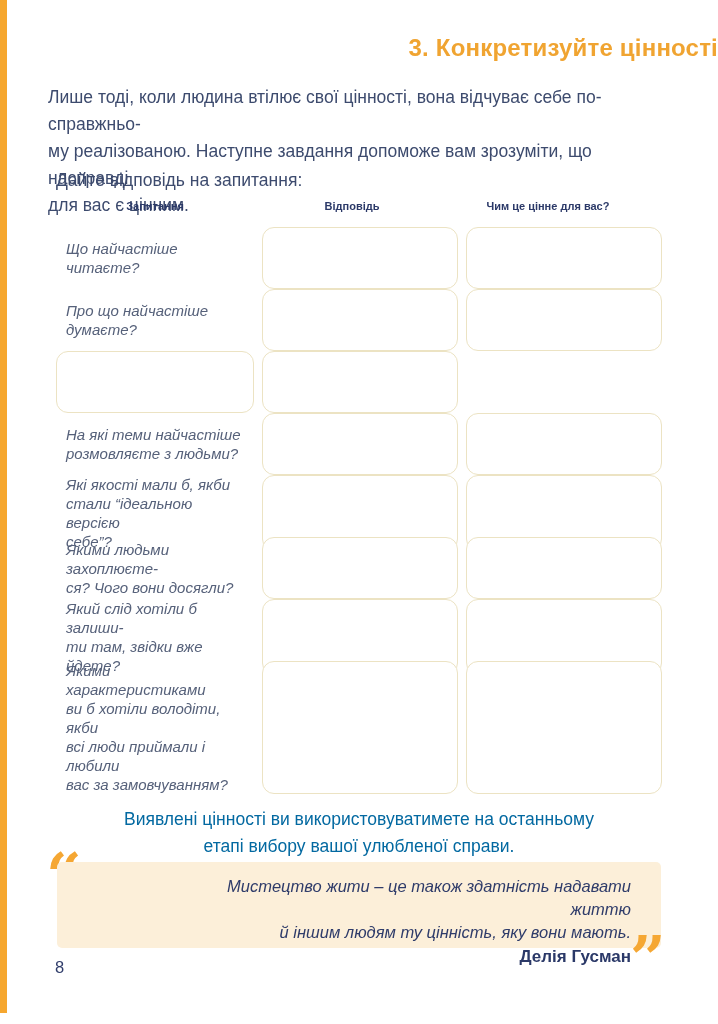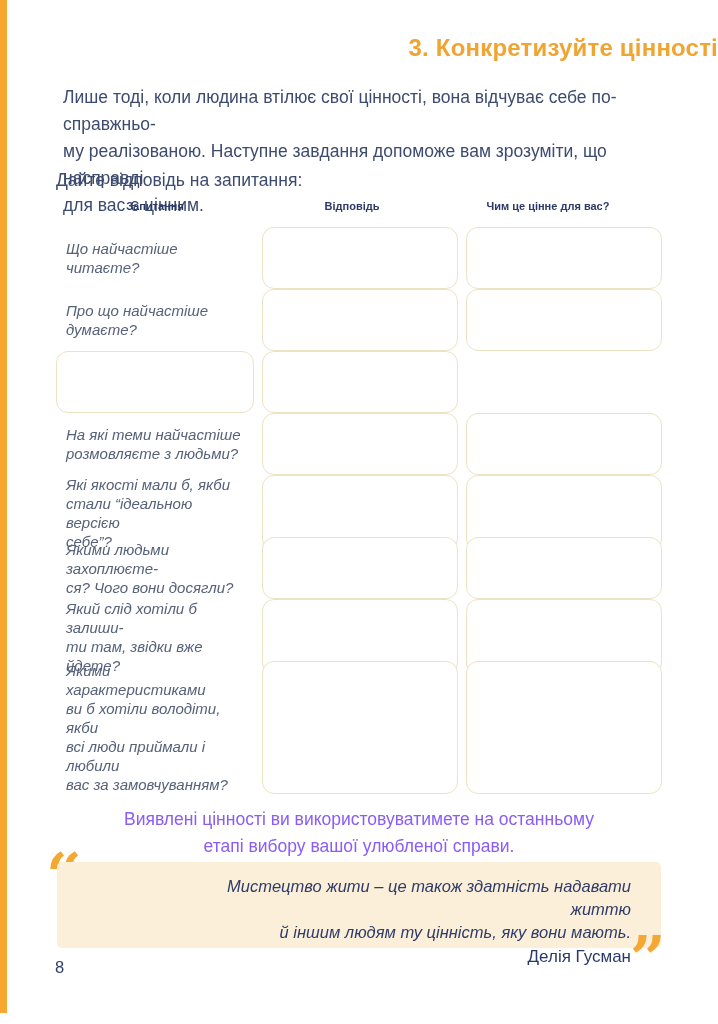--- a/index.html
+++ b/index.html
@@ -6,47 +6,47 @@
   html,body { background:#ffffff; }
   body {
     width:718px; height:1024px; position:relative; overflow:hidden;
     font-family:"Liberation Sans", sans-serif; color:#3d4b6e;
   }
   .stripe { position:absolute; left:0; top:0; width:7px; height:1013px; background:#f6a72f; }
   .title {
     position:absolute; left:0; right:0; top:34px; text-align:right;
     font-size:24px; font-weight:bold; color:#f0a431; letter-spacing:.2px;
   }
-  .intro { position:absolute; left:63px; top:84px; width:614px; font-size:17.5px; line-height:27px; color:#3d4b6e; }
+  .intro { position:absolute; left:48px; top:84px; width:614px; font-size:17.5px; line-height:27px; color:#3d4b6e; }
   .intro span { display:block; }
   .prompt { position:absolute; left:56px; top:170px; font-size:17.5px; color:#3d4b6e; }
 
   .thead {
     position:absolute; left:56px; top:200px; width:606px;
     display:grid; grid-template-columns:198px 196px 196px; column-gap:0;
     font-size:11px; font-weight:bold; color:#2b3968; text-align:center;
   }
   .trows {
     position:absolute; left:56px; top:227px; width:606px;
     display:flex; flex-direction:column; row-gap:0;
   }
   .trow { display:grid; grid-template-columns:198px 196px 196px; column-gap:8px; height:62px; }
   .qcell {
     display:flex; align-items:center; padding-left:10px; padding-right:6px;
     font-style:italic; font-size:15px; line-height:19px; color:#56617a;
     white-space:pre-line; overflow:visible;
   }
   .abox { background:#ffffff; border:1.5px solid #ece3c3; border-radius:12px; }
 
-  .closing { position:absolute; left:0; right:0; top:806px; text-align:center; font-size:17.5px; line-height:27px; color:#8b5cf6; }
+  .closing { position:absolute; left:0; right:0; top:806px; text-align:center; font-size:17.5px; line-height:27px; color:#0369a1; }
   .closing span { display:block; }
 
   .quote-box { position:absolute; left:57px; top:862px; width:604px; height:86px; background:#fcefd9; border-radius:5px; }
   .quote-text { position:absolute; right:30px; top:13px; left:120px; text-align:right; font-style:italic; font-size:16.5px; line-height:23px; color:#2f3c6a; }
-  .quote-author { font-style:normal; font-weight:normal; font-size:17px; margin-top:1px; color:#2b3968; }
+  .quote-author { font-style:normal; font-weight:bold; font-size:17px; margin-top:1px; color:#2b3968; }
   .quote-mark {
     position:absolute; font-family:"DejaVu Serif", serif; font-weight:bold;
     font-size:62px; line-height:1; color:#f5a733; width:40px; height:42px;
   }
   .quote-mark.open { left:46px; top:845px; }
   .quote-mark.close { left:630px; top:928px; }
 
   .pagenum { position:absolute; left:55px; top:958px; font-size:16.5px; color:#2f3c6a; }
 </style>
 </head>

